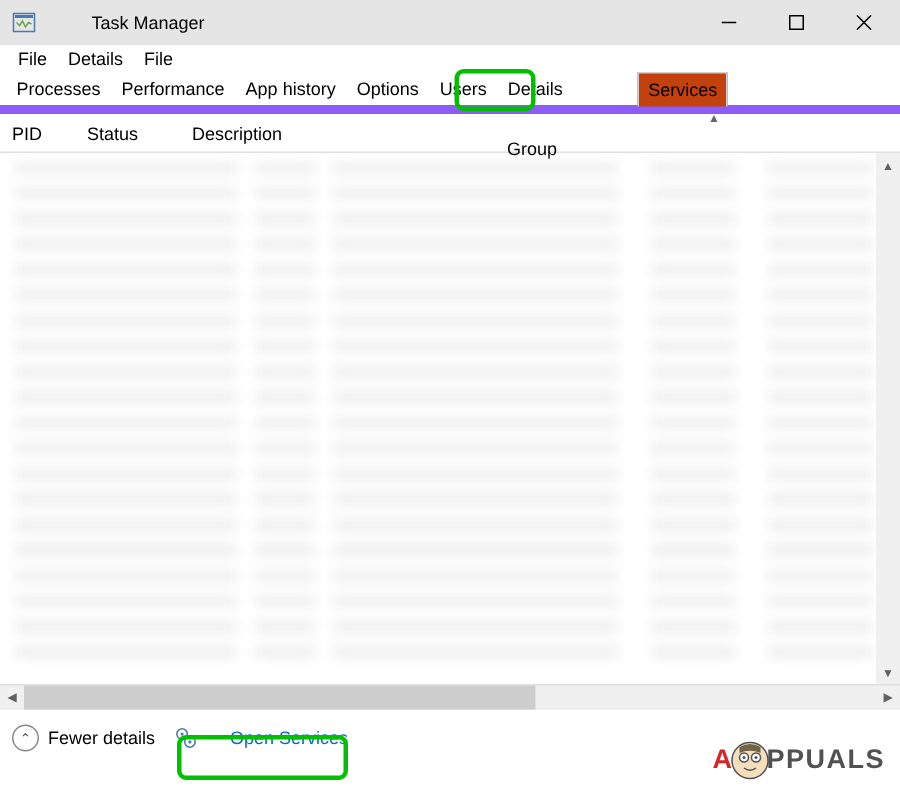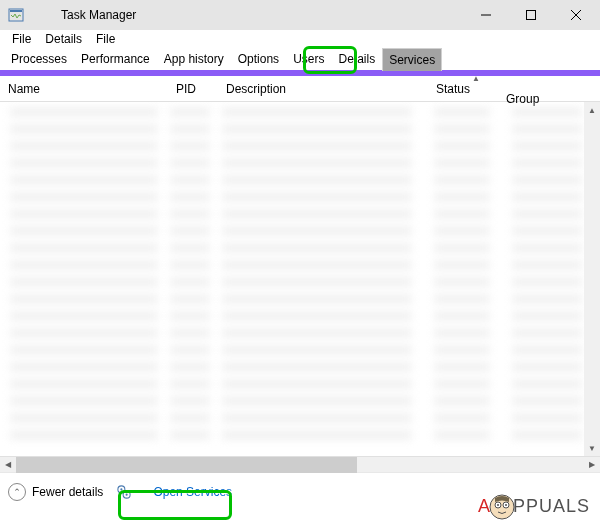--- a/index.html
+++ b/index.html
@@ -9,21 +9,21 @@
     .titlebar-icon { width: 16px; height: 16px; margin-right: 6px; }
     .titlebar-title { font-size: 12px; color: #000; flex: 1; }
     .window-controls { display: flex; }
     .window-btn { width: 45px; height: 30px; display: flex; align-items: center; justify-content: center; cursor: pointer; }
     
     .menubar { height: 20px; display: flex; align-items: flex-start; padding: 0 6px; gap: 2px; }
     .menu-item { font-size: 12px; padding: 2px 6px; cursor: pointer; }
     
     .tabbar { height: 26px; display: flex; align-items: flex-end; padding: 0 4px; border-bottom: 6px solid #8b5cf6; gap: 0; }
     .tab { font-size: 12px; padding: 4px 6px; cursor: pointer; border: 1px solid transparent; border-bottom: none; position: relative; }
-    .tab.active { border-color: #d0d0d0; background: #a3a3a3; top: 1px; }
+    .tab.active { border-color: #d0d0d0; background: #c2410c; top: 1px; margin-left: 43px; }
     
     .highlight-box { position: absolute; border: 3px solid #00c000; border-radius: 6px; pointer-events: none; z-index: 100; }
     
     .content { height: 396px; display: flex; flex-direction: column; }
     .columns { height: 26px; display: flex; align-items: center; border-bottom: 1px solid #e0e0e0; font-size: 12px; position: relative; }
     .col { padding: 4px 8px; cursor: pointer; display: flex; align-items: center; }
     .col-name { width: 168px; }
     .col-pid { width: 50px; }
     .col-desc { width: 210px; }
     .col-status { width: 70px; }
@@ -47,21 +47,21 @@
     .hscroll-track { flex: 1; height: 16px; position: relative; }
     .hscroll-thumb { position: absolute; left: 0; width: 60%; height: 100%; background: #cdcdcd; }
     
     .bottombar { height: 38px; display: flex; align-items: center; padding: 0 8px; gap: 10px; background: #fff; border-top: 1px solid #e8e8e8; }
     .fewer-details { display: flex; align-items: center; gap: 6px; font-size: 12px; cursor: pointer; }
     .circle-icon { width: 18px; height: 18px; border: 1px solid #888; border-radius: 50%; display: flex; align-items: center; justify-content: center; font-size: 9px; color: #555; }
     .open-services { display: flex; align-items: flex-start; gap: 22px; font-size: 12px; color: #0066cc; cursor: pointer; padding: 2px 4px; }
     .gear-icon { width: 14px; height: 14px; }
     
     .watermark { position: absolute; right: 10px; bottom: 6px; display: flex; align-items: center; gap: 4px; opacity: 0.85; z-index: 50; }
-    .watermark-text { font-size: 18px; color: #333; letter-spacing: 1px; font-weight: 400; }
+    .watermark-text { font-size: 18px; color: #333; letter-spacing: 1px; font-weight: 700; }
     .watermark-accent { color: #d00000; }
     .watermark-avatar { width: 26px; height: 26px; }
   </style>
 </head>
 <body>
 
 <div class="titlebar">
   <svg class="titlebar-icon" viewBox="0 0 16 16">
     <rect x="1" y="2" width="14" height="12" fill="none" stroke="#4a7ab0" stroke-width="1"></rect>
     <rect x="2" y="3" width="12" height="2" fill="#4a7ab0"></rect>
@@ -101,24 +101,23 @@
   <span class="tab">Options</span>
   <span class="tab">Users</span>
   <span class="tab">Details</span>
   <span class="tab active">Services</span>
 </div>
 
 <div class="highlight-box" style="left:303px; top:46px; width:54px; height:28px;"></div>
 
 <div class="content">
   <div class="columns">
-    <div class="col col-name">Name</div>
     <div class="col col-pid">PID</div>
+    <div class="col col-status">Status</div>
     <div class="col col-desc">Description</div>
-    <div class="col col-status">Status</div>
     <span class="sort-indicator">▲</span>
     <div class="col col-group">Group</div>
   </div>
   <div class="data-area">
     <div class="blur-col blur-c1"></div>
     <div class="blur-col blur-c2"></div>
     <div class="blur-col blur-c3"></div>
     <div class="blur-col blur-c4"></div>
     <div class="blur-col blur-c5"></div>
     <div class="vscroll">

